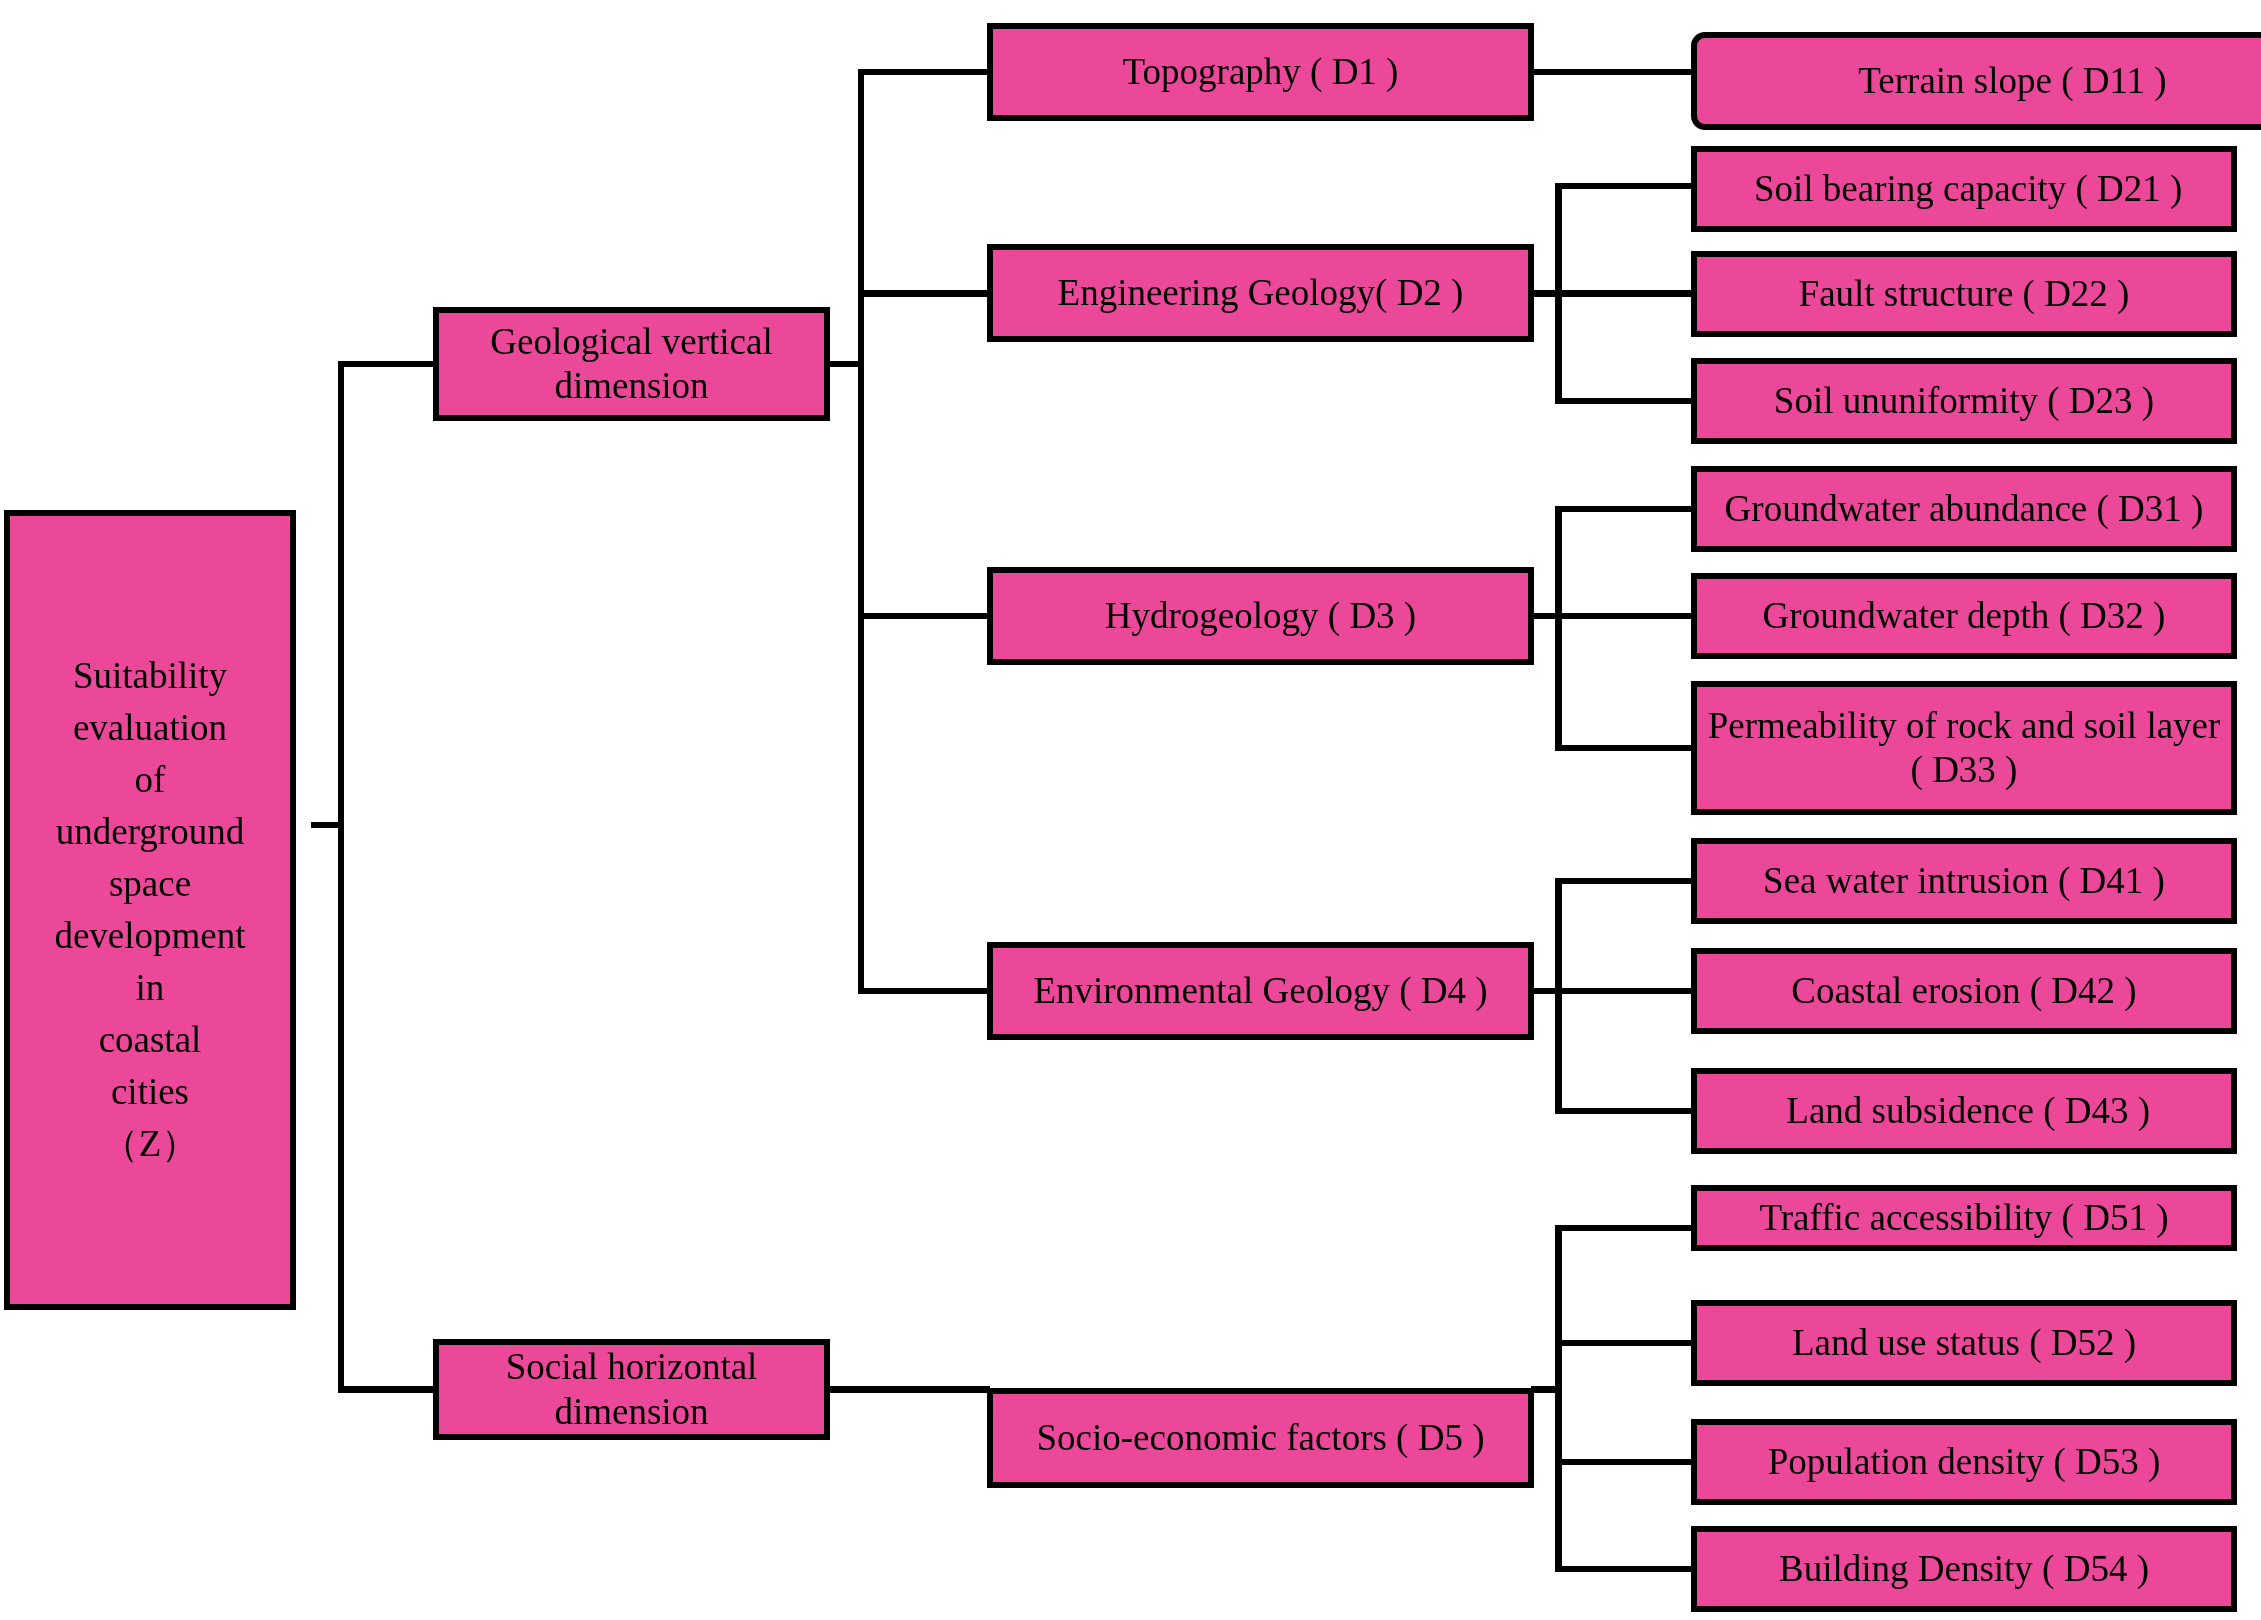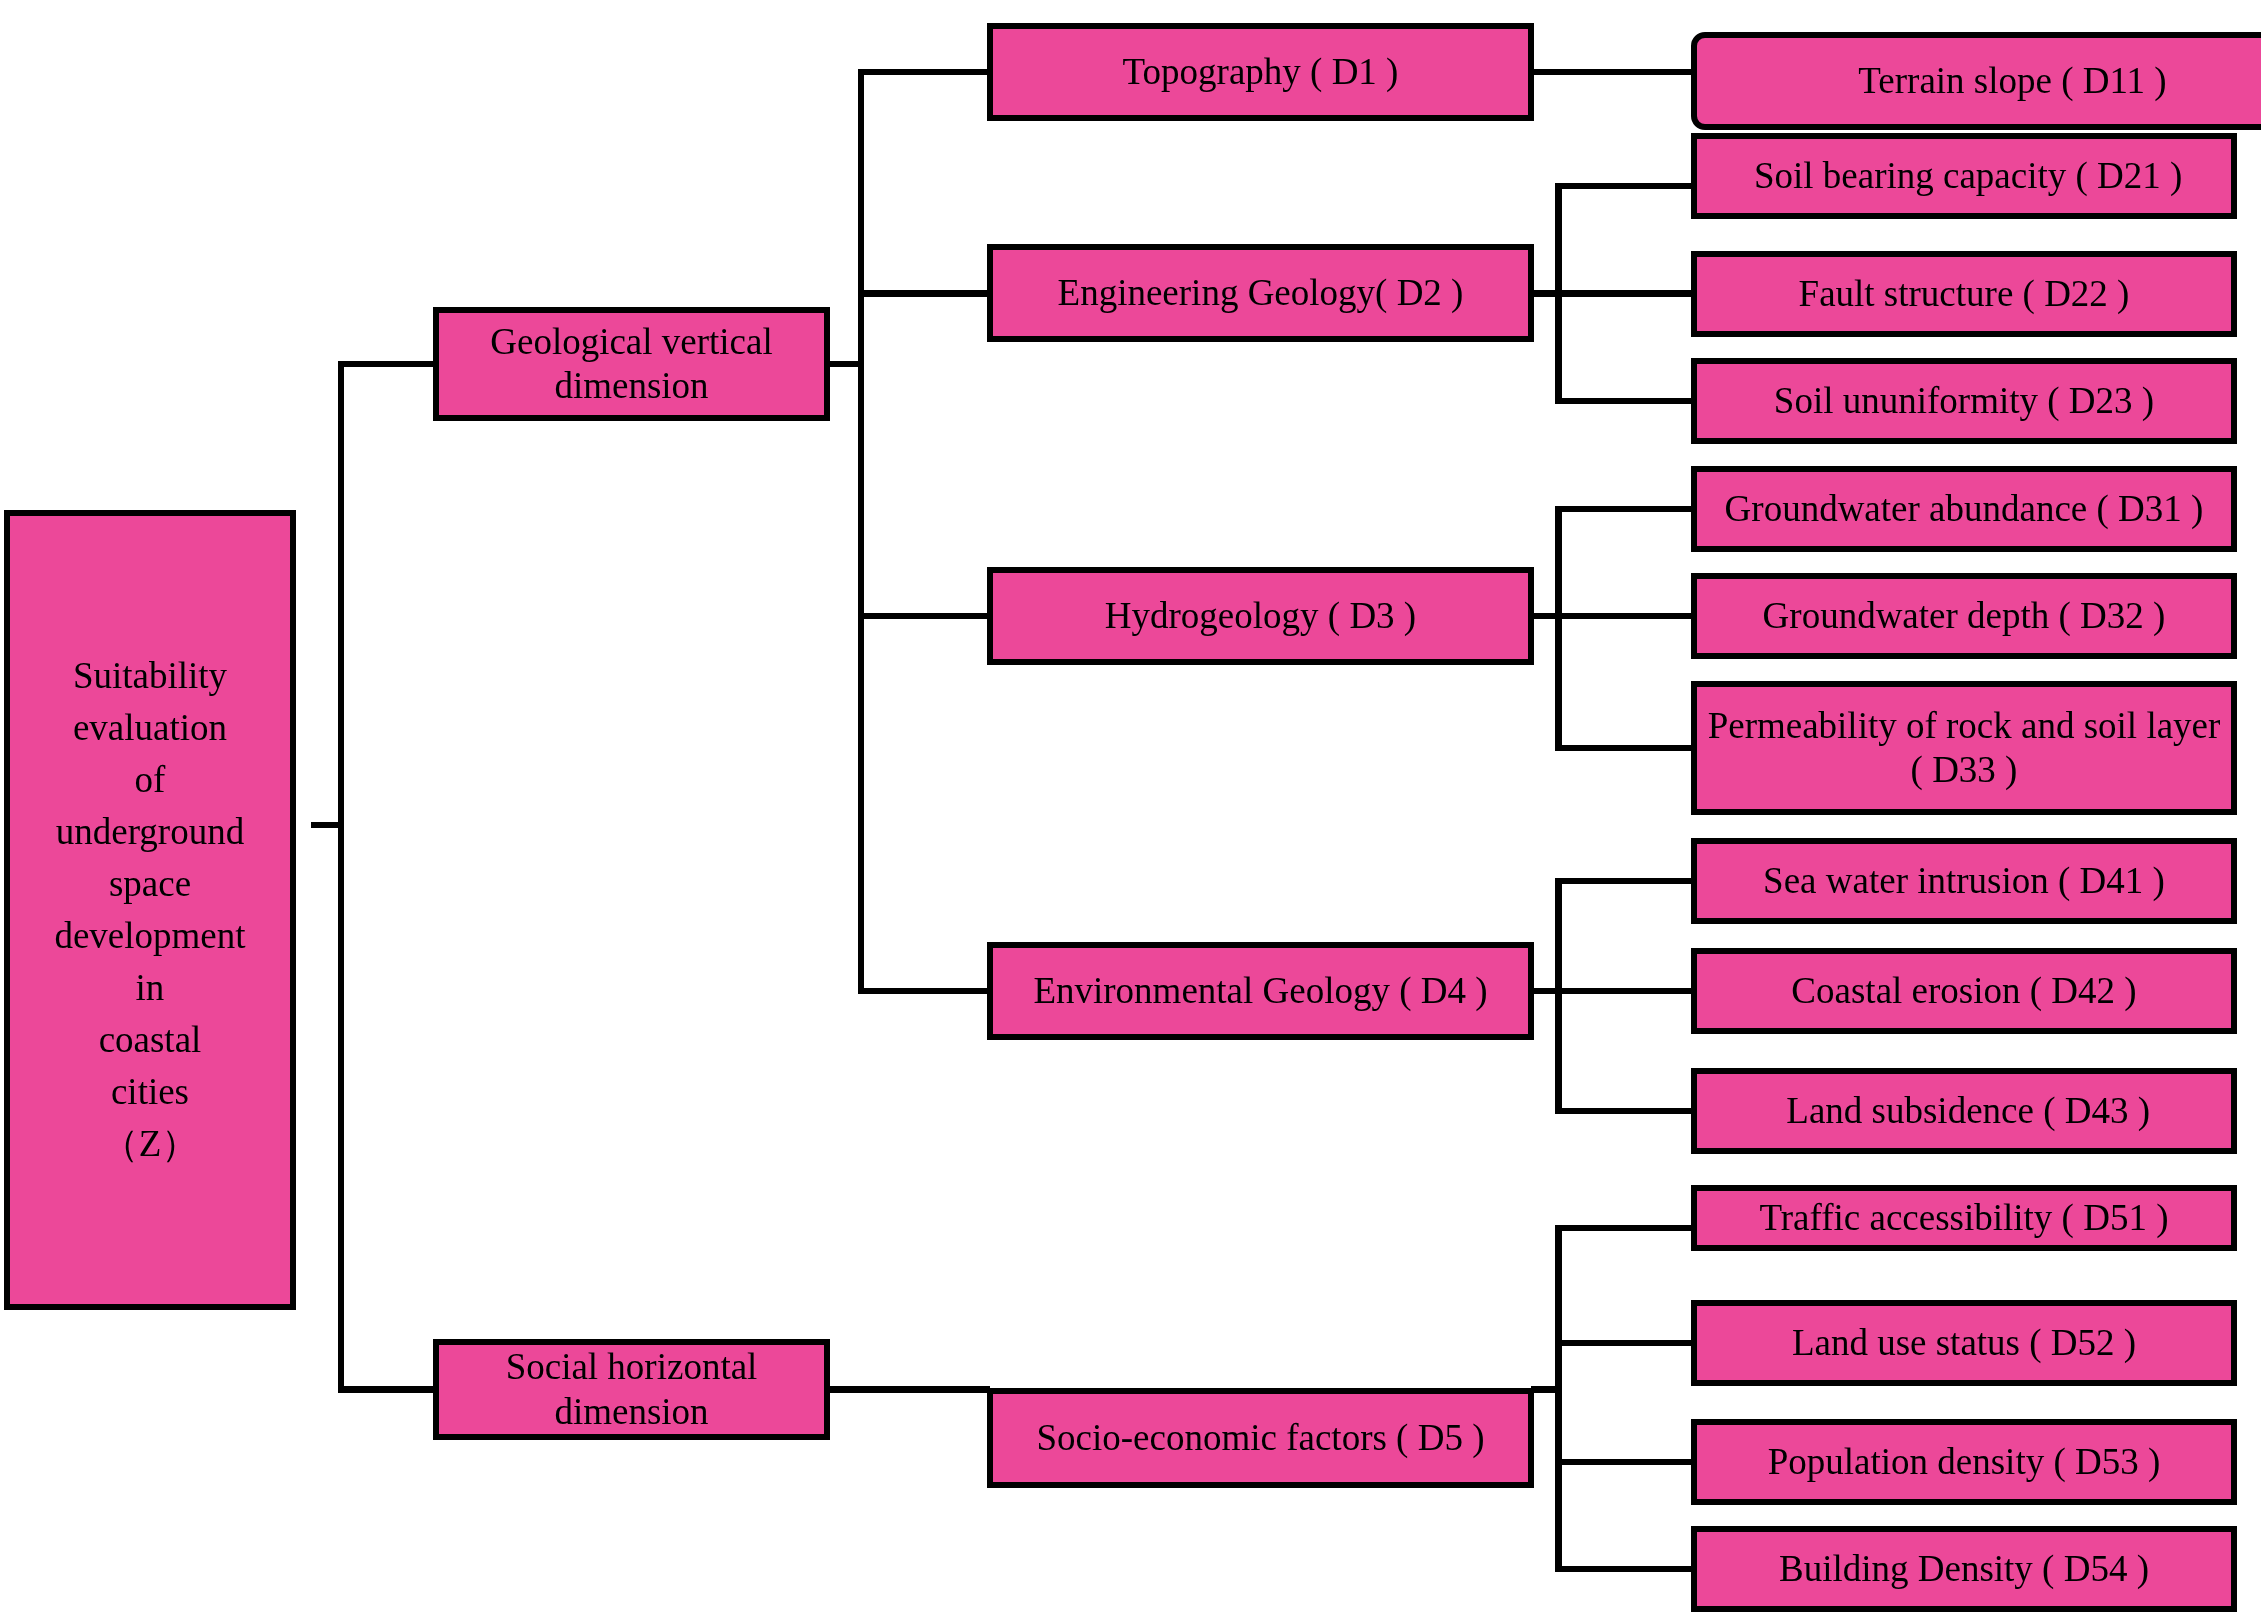--- a/index.html
+++ b/index.html
@@ -101,21 +101,21 @@
   <div class="node" style="left:433px; top:307px; width:397px; height:114px;">Geological vertical dimension</div>
   <div class="node" style="left:433px; top:1339px; width:397px; height:101px;">Social horizontal dimension</div>
 
   <div class="node" style="left:987px; top:23px; width:547px; height:98px;">Topography ( D1 )</div>
   <div class="node" style="left:987px; top:244px; width:547px; height:98px;">Engineering Geology( D2 )</div>
   <div class="node" style="left:987px; top:567px; width:547px; height:98px;">Hydrogeology ( D3 )</div>
   <div class="node" style="left:987px; top:942px; width:547px; height:98px;">Environmental Geology ( D4 )</div>
   <div class="node" style="left:987px; top:1340px; width:547px; height:100px;margin-top:48px;">Socio-economic factors ( D5 )</div>
 
   <div class="node" style="left:1691px; top:32px; width:643px; height:98px;border-radius:14px;">Terrain slope ( D11 )</div>
-  <div class="node" style="left:1691px; top:133px; width:546px; height:86px;padding-left:16px;">Soil bearing capacity ( D21 )</div>
+  <div class="node" style="left:1691px; top:146px; width:546px; height:86px;padding-left:16px;">Soil bearing capacity ( D21 )</div>
   <div class="node" style="left:1691px; top:251px; width:546px; height:86px;">Fault structure ( D22 )</div>
   <div class="node" style="left:1691px; top:358px; width:546px; height:86px;">Soil ununiformity ( D23 )</div>
   <div class="node" style="left:1691px; top:466px; width:546px; height:86px;">Groundwater abundance ( D31 )</div>
   <div class="node" style="left:1691px; top:573px; width:546px; height:86px;">Groundwater depth ( D32 )</div>
   <div class="node" style="left:1691px; top:681px; width:546px; height:134px;">Permeability of rock and soil layer ( D33 )</div>
   <div class="node" style="left:1691px; top:838px; width:546px; height:86px;">Sea water intrusion ( D41 )</div>
   <div class="node" style="left:1691px; top:948px; width:546px; height:86px;">Coastal erosion ( D42 )</div>
   <div class="node" style="left:1691px; top:1068px; width:546px; height:86px;padding-left:16px;">Land subsidence ( D43 )</div>
   <div class="node" style="left:1691px; top:1185px; width:546px; height:66px;">Traffic accessibility ( D51 )</div>
   <div class="node" style="left:1691px; top:1300px; width:546px; height:86px;">Land use status ( D52 )</div>

